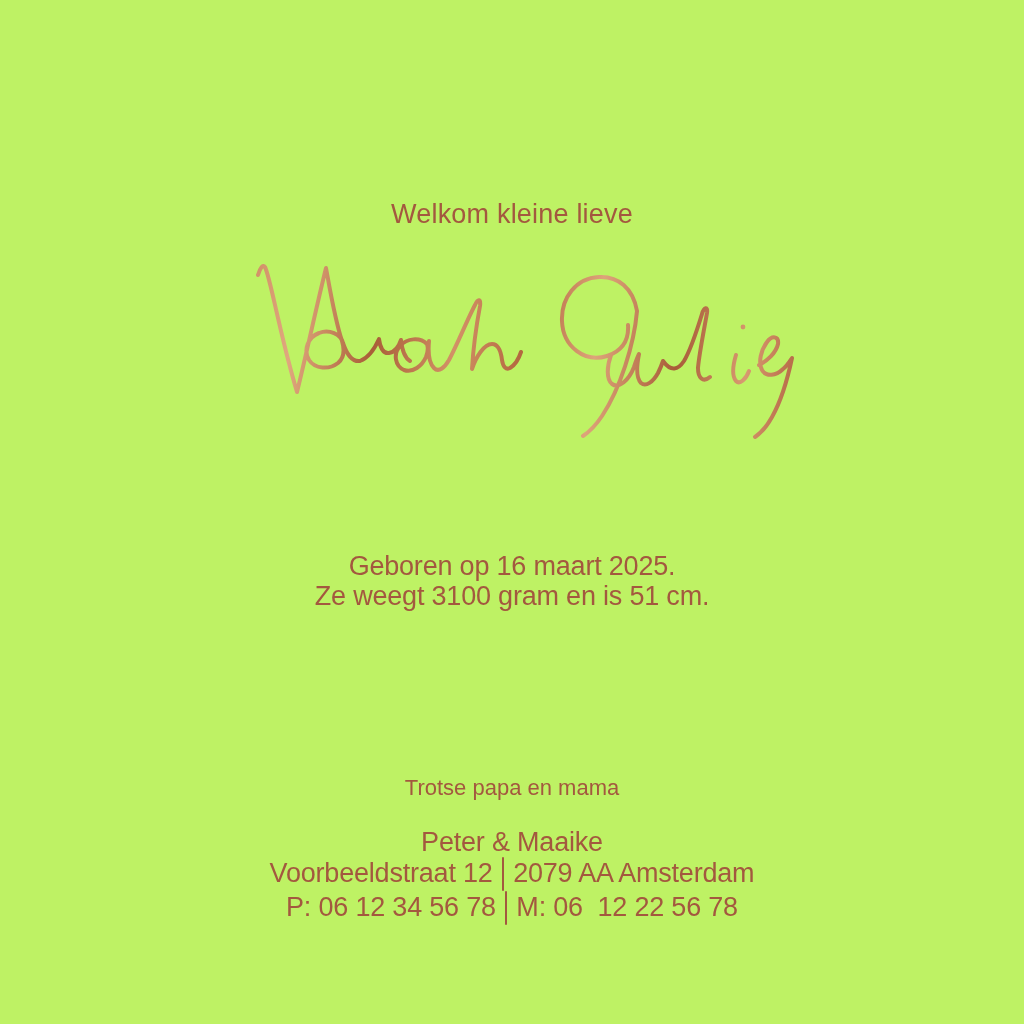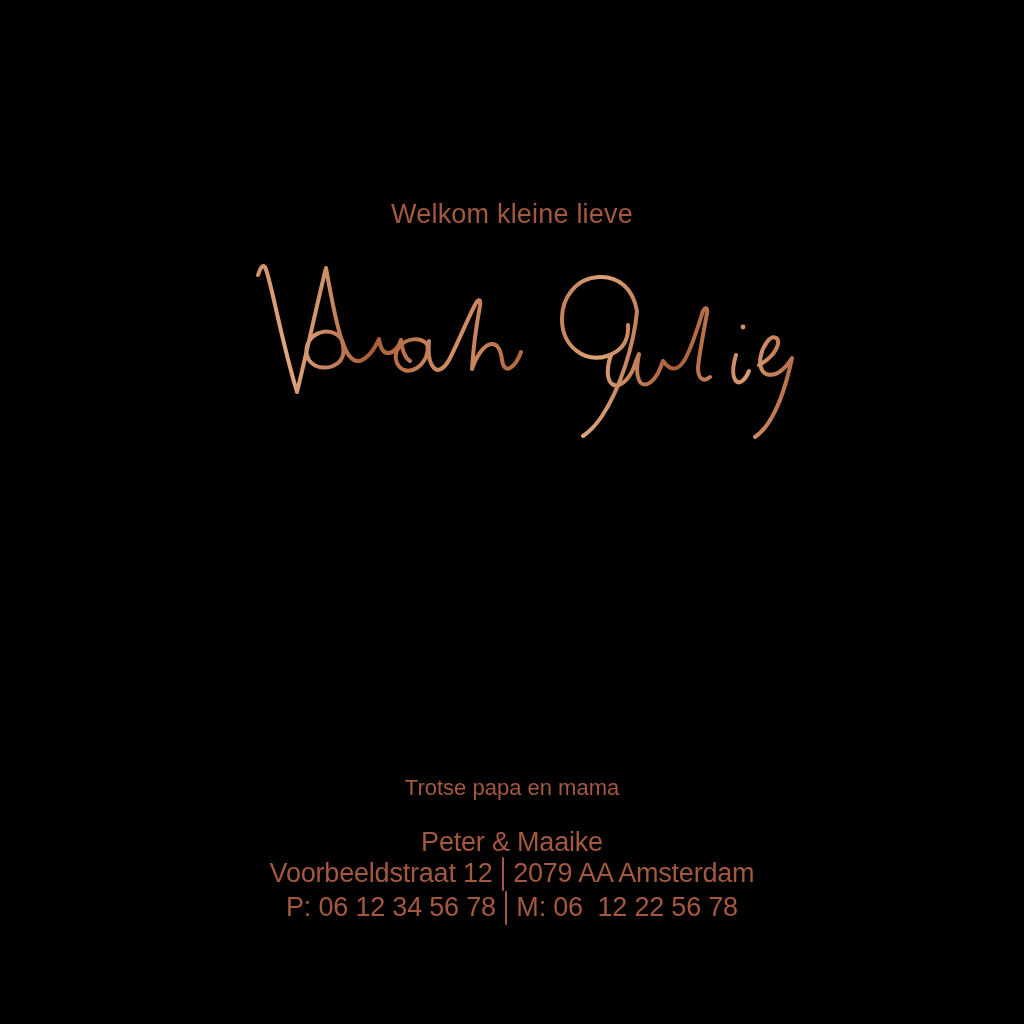--- a/index.html
+++ b/index.html
@@ -1,21 +1,21 @@
 <!DOCTYPE html>
 <html><head>
 <meta charset="utf-8">
 <style>
   html,body{margin:0;padding:0;}
   body{
     width:1024px;height:1024px;position:relative;overflow:hidden;
     background:#ffffff;
     font-family:"Liberation Sans", sans-serif;
   }
-  .card{position:absolute;inset:0;background:#000000;}
+  .card{position:absolute;inset:0;background:#bef264;}
   .layer{
     position:absolute;left:0;width:100%;text-align:center;
     color:#a3583f;
   }
   .intro{top:198px;font-size:27px;line-height:32px;letter-spacing:0.2px;}
   .name-wrap{position:absolute;left:230px;top:256px;width:580px;height:184px;}
   .name-wrap svg{display:block;width:580px;height:184px;}
   .birth{top:552px;font-size:27px;line-height:29.5px;letter-spacing:-0.2px;}
   .proud{top:772px;font-size:22px;line-height:32px;}
   .contact{top:827px;font-size:27px;line-height:30px;letter-spacing:-0.2px;text-align:center;}
@@ -67,20 +67,22 @@
                  M 381,99 C 377,110 376,123 382,128 C 389,133 399,124 404,111 C 406,105 408,100 409,98 C 407,108 405,121 411,127 C 416,131 423,126 428,117 C 430,113 432,108 433,105
                  C 441,116 448,114 454,105 C 460,95 468,71 472,58 C 474,51 478,50 477,57 C 474,74 469,99 468,112 C 468,122 473,127 480,121
                  M 506,99 C 503,109 502,120 506,125 C 510,129 516,123 519,115
                  M 529,109 C 537,105 546,97 548,88 C 549,80 542,79 537,86 C 531,94 528,106 532,114 C 536,121 546,120 553,113 C 557,110 560,105 562,102 C 558,121 551,145 542,161 C 537,170 531,177 525,181"></path>
         <circle cx="513" cy="71" r="2.4" fill="url(#foilGrad)" stroke="none"></circle>
       </g>
     </svg>
   </div>
 
   <div class="layer birth">
+    <div>Geboren op 16 maart 2025.</div>
+    <div>Ze weegt 3100 gram en is 51 cm.</div>
   </div>
 
   <div class="layer proud">Trotse papa en mama</div>
 
   <div class="layer contact">
     <div class="line">Peter &amp; Maaike</div>
     <div class="line">
       <span>Voorbeeldstraat 12</span><span class="sep"></span><span>2079 AA Amsterdam</span>
     </div>
     <div class="line">

